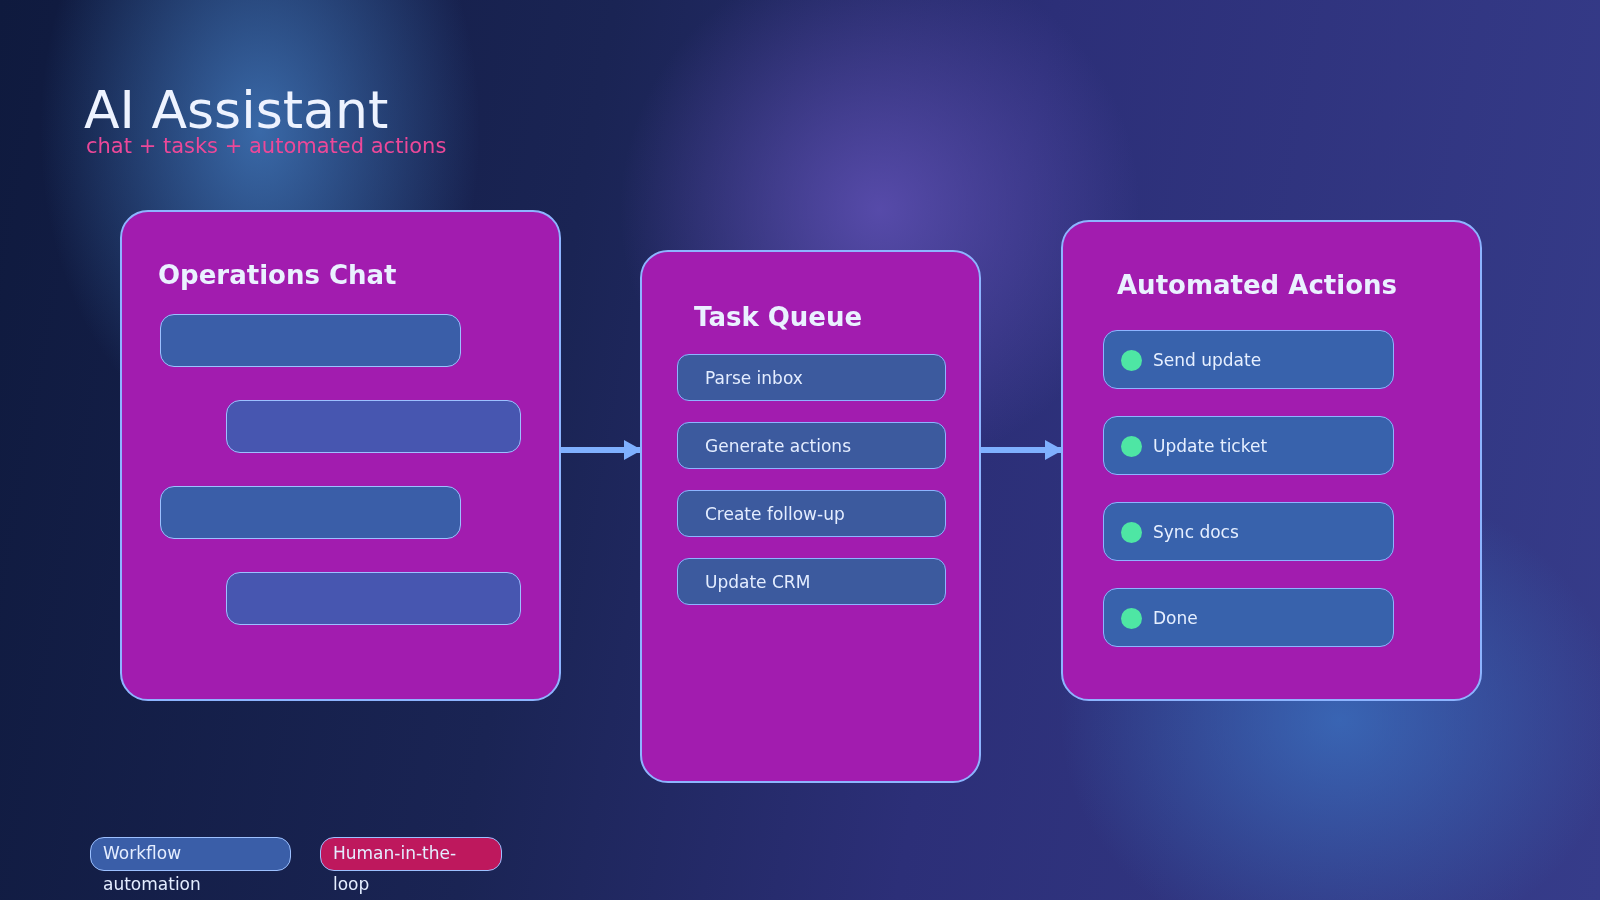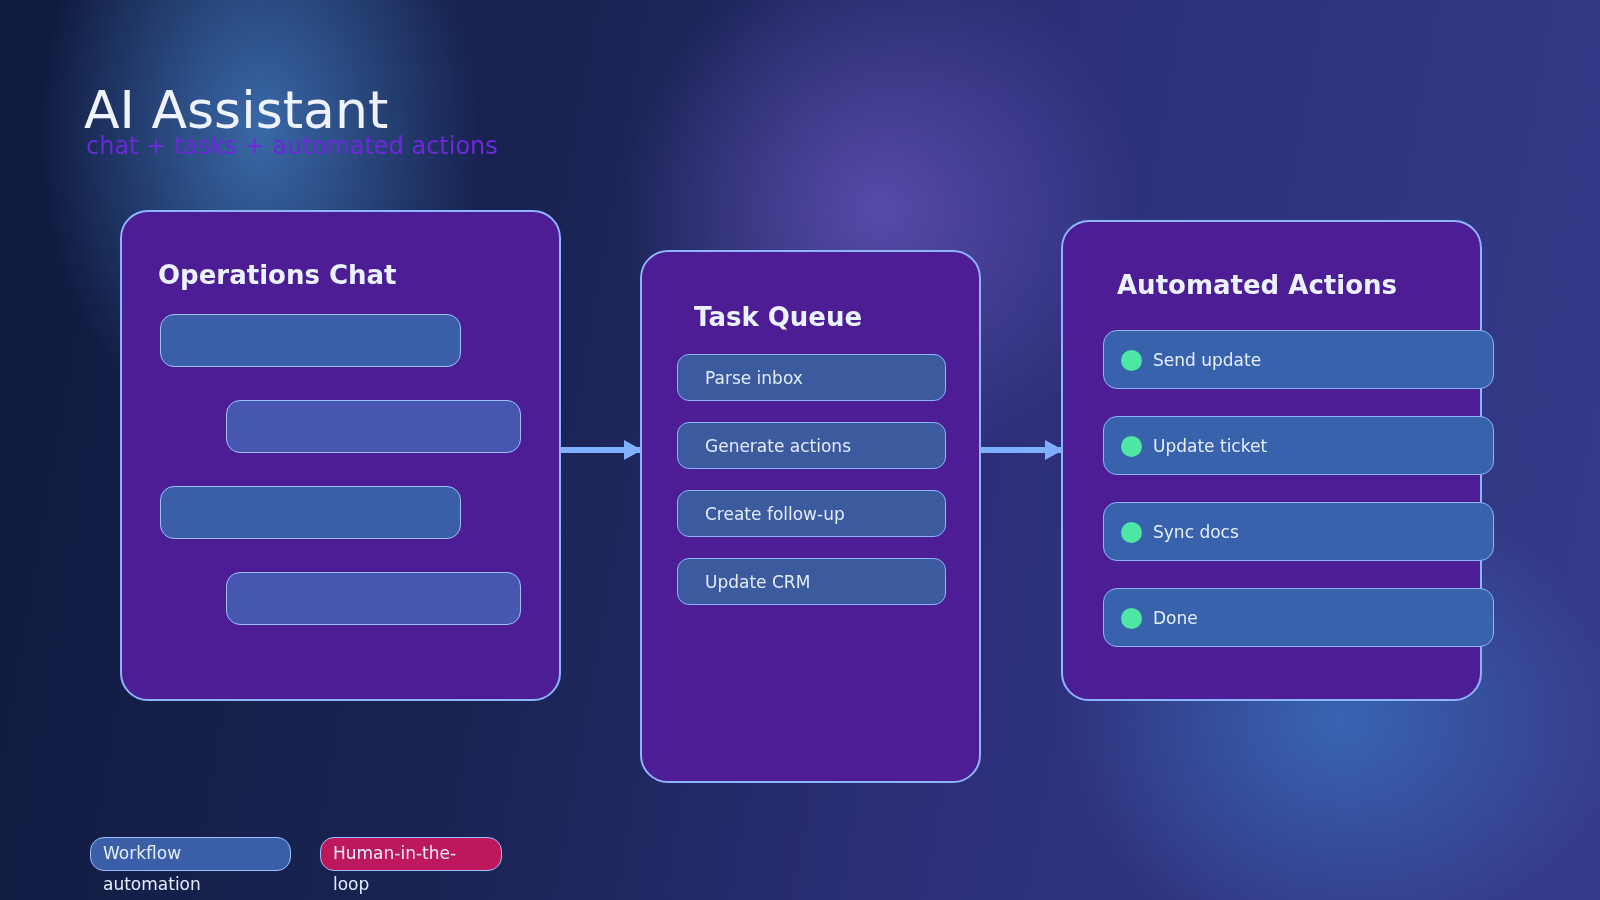--- a/index.html
+++ b/index.html
@@ -6,41 +6,41 @@
   body {
     width:1600px; height:900px; overflow:hidden; position:relative;
     font-family: "DejaVu Sans", "Liberation Sans", sans-serif;
     background:
       radial-gradient(ellipse 220px 320px at 260px 130px, rgba(70,130,200,0.75), rgba(70,130,200,0) 100%),
       radial-gradient(ellipse 260px 260px at 880px 210px, rgba(95,80,180,0.85), rgba(95,80,180,0) 100%),
       radial-gradient(ellipse 280px 240px at 1340px 720px, rgba(60,120,200,0.7), rgba(60,120,200,0) 100%),
       linear-gradient(100deg, #0f1a3e 0%, #1a2454 35%, #2c2f78 60%, #363c8a 100%);
   }
   .title { position:absolute; left:84px; top:80px; font-size:52px; color:#eef3ff; font-weight:500; letter-spacing:0px; line-height:60px; }
-  .subtitle { position:absolute; left:86px; top:134px; font-size:24px; color:#6d28d9; line-height:24px; }
+  .subtitle { position:absolute; left:86px; top:134px; font-size:21px; color:#ec4899; line-height:24px; }
 
   .panel {
-    position:absolute; background:#4c1d95; border:2px solid #8db4ff; border-radius:28px; box-sizing:border-box;
+    position:absolute; background:#a21caf; border:2px solid #8db4ff; border-radius:28px; box-sizing:border-box;
   }
   .panel-title { position:absolute; color:#eaf1ff; font-weight:bold; }
 
   #chat { left:120px; top:210px; width:441px; height:491px; }
   #chat .panel-title { left:36px; top:48px; font-size:26px; }
   .bubble { position:absolute; height:53px; border:1.5px solid #9cc0ff; border-radius:14px; box-sizing:border-box; }
   .bubble.in { background:#3a5ea8; left:38px; width:301px; }
   .bubble.out { background:#4756b0; left:104px; width:295px; }
 
   #tasks { left:640px; top:250px; width:341px; height:533px; }
   #tasks .panel-title { left:52px; top:50px; font-size:26px; }
   .task { position:absolute; left:35px; width:269px; height:47px; background:#3c5a9e; border:1.5px solid #8db4ff; border-radius:12px; box-sizing:border-box; }
   .task span { position:absolute; left:27px; top:13px; font-size:17px; color:#e4edff; }
 
   #actions { left:1061px; top:220px; width:421px; height:481px;text-align:right; }
   #actions .panel-title { left:54px; top:48px; font-size:26px; }
-  .action { position:absolute; left:40px; width:391px; height:59px; background:#3862ac; border:1.5px solid #8db4ff; border-radius:14px; box-sizing:border-box; }
+  .action { position:absolute; left:40px; width:291px; height:59px; background:#3862ac; border:1.5px solid #8db4ff; border-radius:14px; box-sizing:border-box; }
   .action .dot { position:absolute; left:17px; top:19px; width:21px; height:21px; border-radius:50%; background:#4ee6a4; }
   .action span { position:absolute; left:49px; top:19px; font-size:17px; color:#e6efff; }
 
   .arrow { position:absolute; height:6px; background:#7fb0ff; }
   .arrow::after { content:""; position:absolute; right:-2px; top:-7px; border-left:18px solid #7fb0ff; border-top:10px solid transparent; border-bottom:10px solid transparent; }
 
   .tag { position:absolute; top:837px; height:34px; border:1.5px solid #9cc0ff; border-radius:14px; box-sizing:border-box; color:#e4edff; font-size:17px; line-height:31px; padding:0 12px; }
   .tag.a { left:90px; width:201px; background:#3a5ea8; }
   .tag.b { left:320px; width:182px; background:#be185d; }
 </style>

